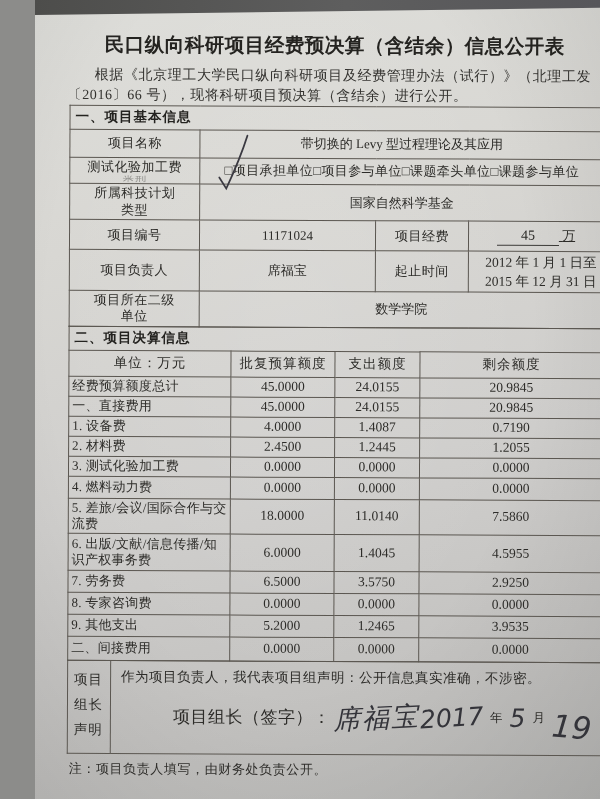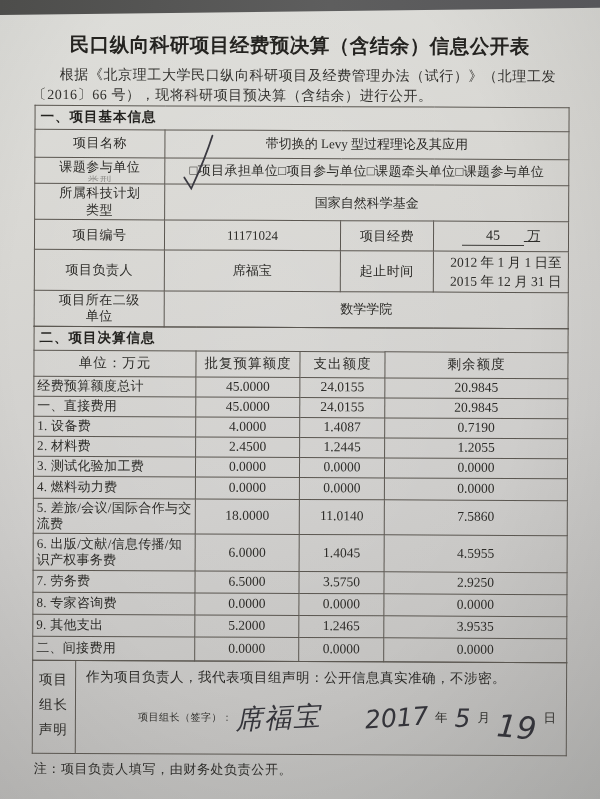--- a/index.html
+++ b/index.html
@@ -6,20 +6,21 @@
   html,body { width:600px; height:799px; overflow:hidden; }
   body {
     font-family:"Liberation Serif","DejaVu Serif",serif;
     color:#2c2b28;
     background:#8c8c8a;
     position:relative;
   }
   .photo {
     position:absolute; inset:0;
     background:linear-gradient(168deg,#dededa 0%,#d8d7d3 28%,#cfcecc 58%,#c2c1bf 85%,#babab8 100%);
+    margin-left:35px;
   }
   .photo::after {
     content:""; position:absolute; inset:0; pointer-events:none;
     background:radial-gradient(ellipse at 45% 40%, rgba(255,255,255,0.10) 0%, rgba(0,0,0,0) 55%, rgba(0,0,0,0.10) 100%);
   }
   .top-band {
     position:absolute; top:0; left:0; width:100%; height:15px; z-index:3;
     background:linear-gradient(90deg,#4d4d4b,#5e5e5e 55%,#56565a);
     clip-path:polygon(0 0,100% 0,100% 52%,0 100%);
   }
@@ -60,21 +61,21 @@
 
   .funds-line { text-align:center;text-decoration:underline; }
   .funds-underline { display:inline-block; min-width:62px; text-align:center; border-bottom:1px solid #3c3b38; padding:0 4px 1px 4px; font-size:14px; }
   .period-cell { text-align:center; padding-left:13px; font-size:13.5px; line-height:19px; }
 
   .decl-label { text-align:left; padding:1px 0 6px 6px;border-radius:6px; }
   .decl-label div { line-height:25px; font-size:13.5px; letter-spacing:1px; }
   .decl-body { vertical-align:top; padding:0; }
   .statement { padding:8px 6px 0 10px; font-size:13.5px; letter-spacing:0.5px; }
   .sign-row { display:flex; align-items:center; margin-top:8px; padding:0 10px 0 62px; height:46px; }
-  .sign-label { font-size:10px; letter-spacing:0.5px; white-space:nowrap; }
+  .sign-label { font-size:17px; letter-spacing:0.5px; white-space:nowrap; }
   .hand {
     font-family:"DejaVu Sans",sans-serif; font-style:italic; color:#34343a;
   }
   .signature { font-size:27px; letter-spacing:2px; transform:rotate(-3deg); margin-left:2px; white-space:nowrap; }
   .date-group { display:flex; align-items:center; margin-left:auto; gap:7px; white-space:nowrap; }
   .hand-num { font-size:25px; }
   .num-year { transform:rotate(-4deg); }
   .num-day { font-size:31px; transform:rotate(5deg); position:relative; top:8px; }
   .date-char { font-size:12.5px; }
   .footnote { margin:6px 0 0 37px; font-size:13px; letter-spacing:0.6px; color:#2f2e2b; }
@@ -104,21 +105,21 @@
       <tbody>
           <tr style="height:23px">
         <td colspan="4" class="sec-hdr">一、项目基本信息</td>
       </tr>
       <tr style="height:28px">
         <td class="lblcell">项目名称</td>
         <td colspan="3" class="c">带切换的 Levy 型过程理论及其应用</td>
       </tr>
       <tr style="height:25px">
         <td class="lblcell">
-          <div>课题参与单位</div>
+          <div>测试化验加工费</div>
           <div class="clip-line">类型</div>
         </td>
         <td colspan="3" class="role-cell">
           <span>□项目承担单位□项目参与单位□课题牵头单位□课题参与单位</span>
           <svg class="checkmark-svg" viewBox="0 0 34 60">
             <path d="M3 44 L10 55 C16 42 26 18 31 2" fill="none" stroke="#3a3941" stroke-width="1.7" stroke-linecap="round"></path>
           </svg>
         </td>
       </tr>
       <tr style="height:36px">

